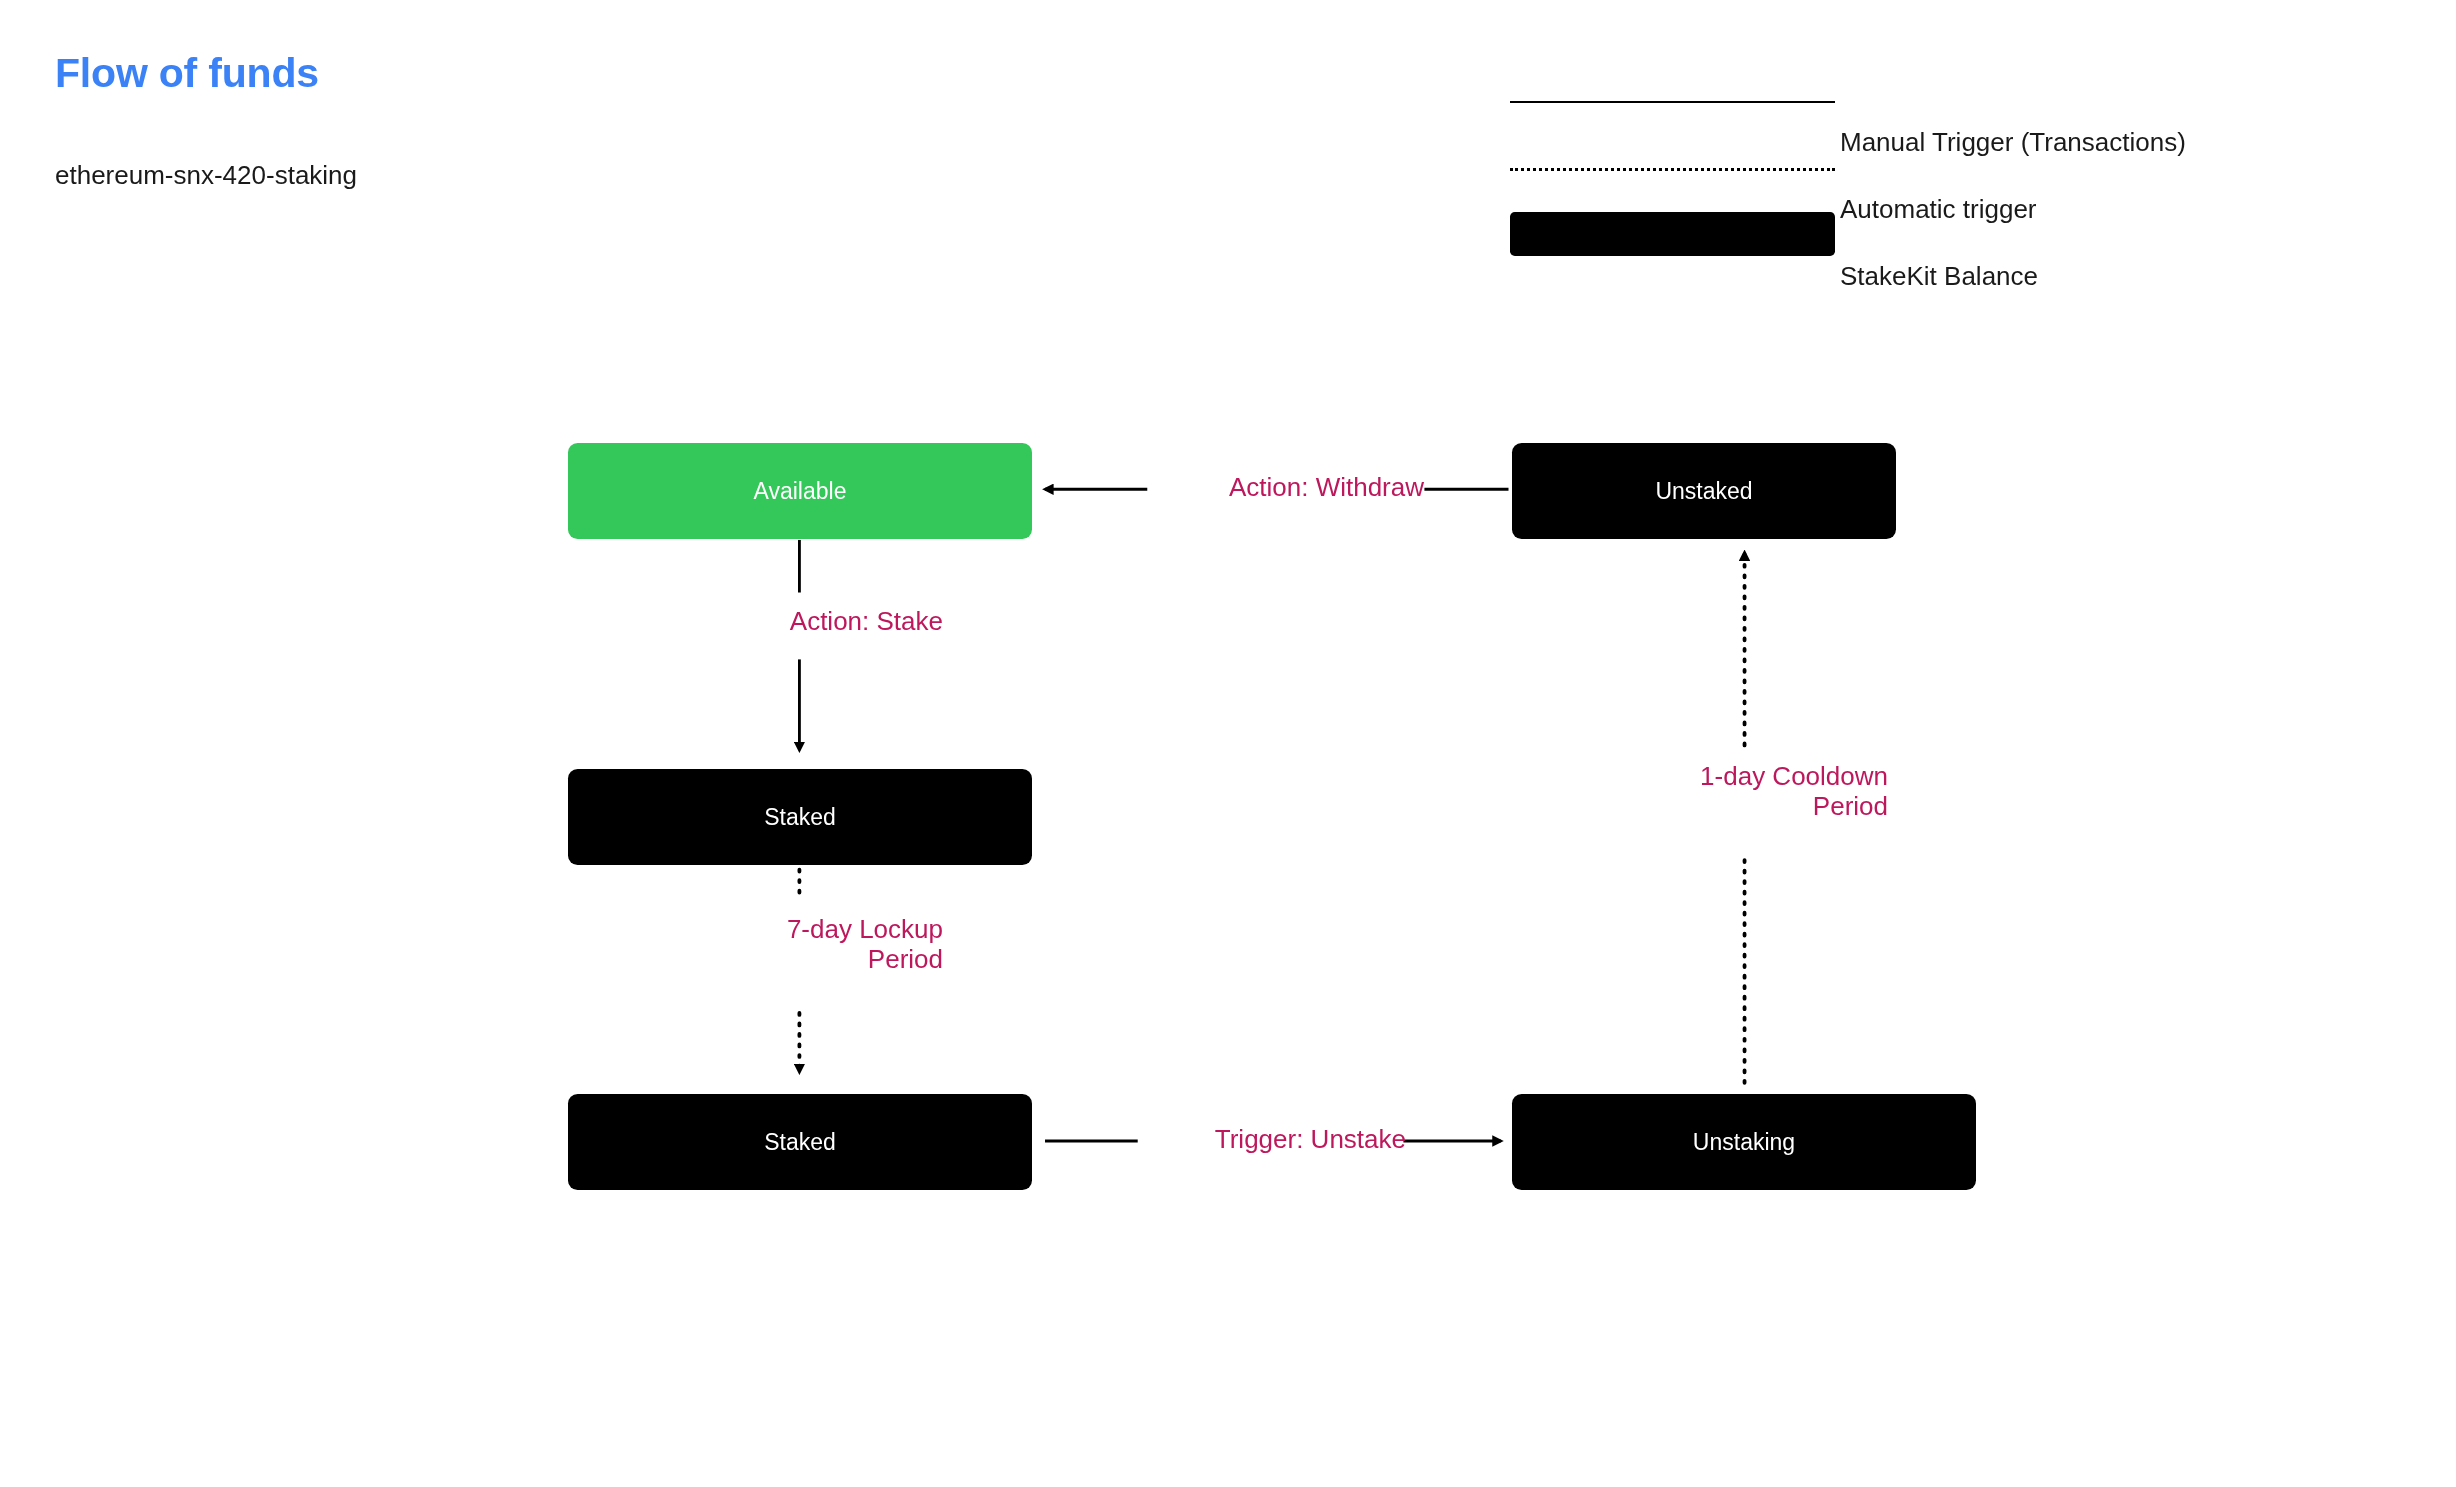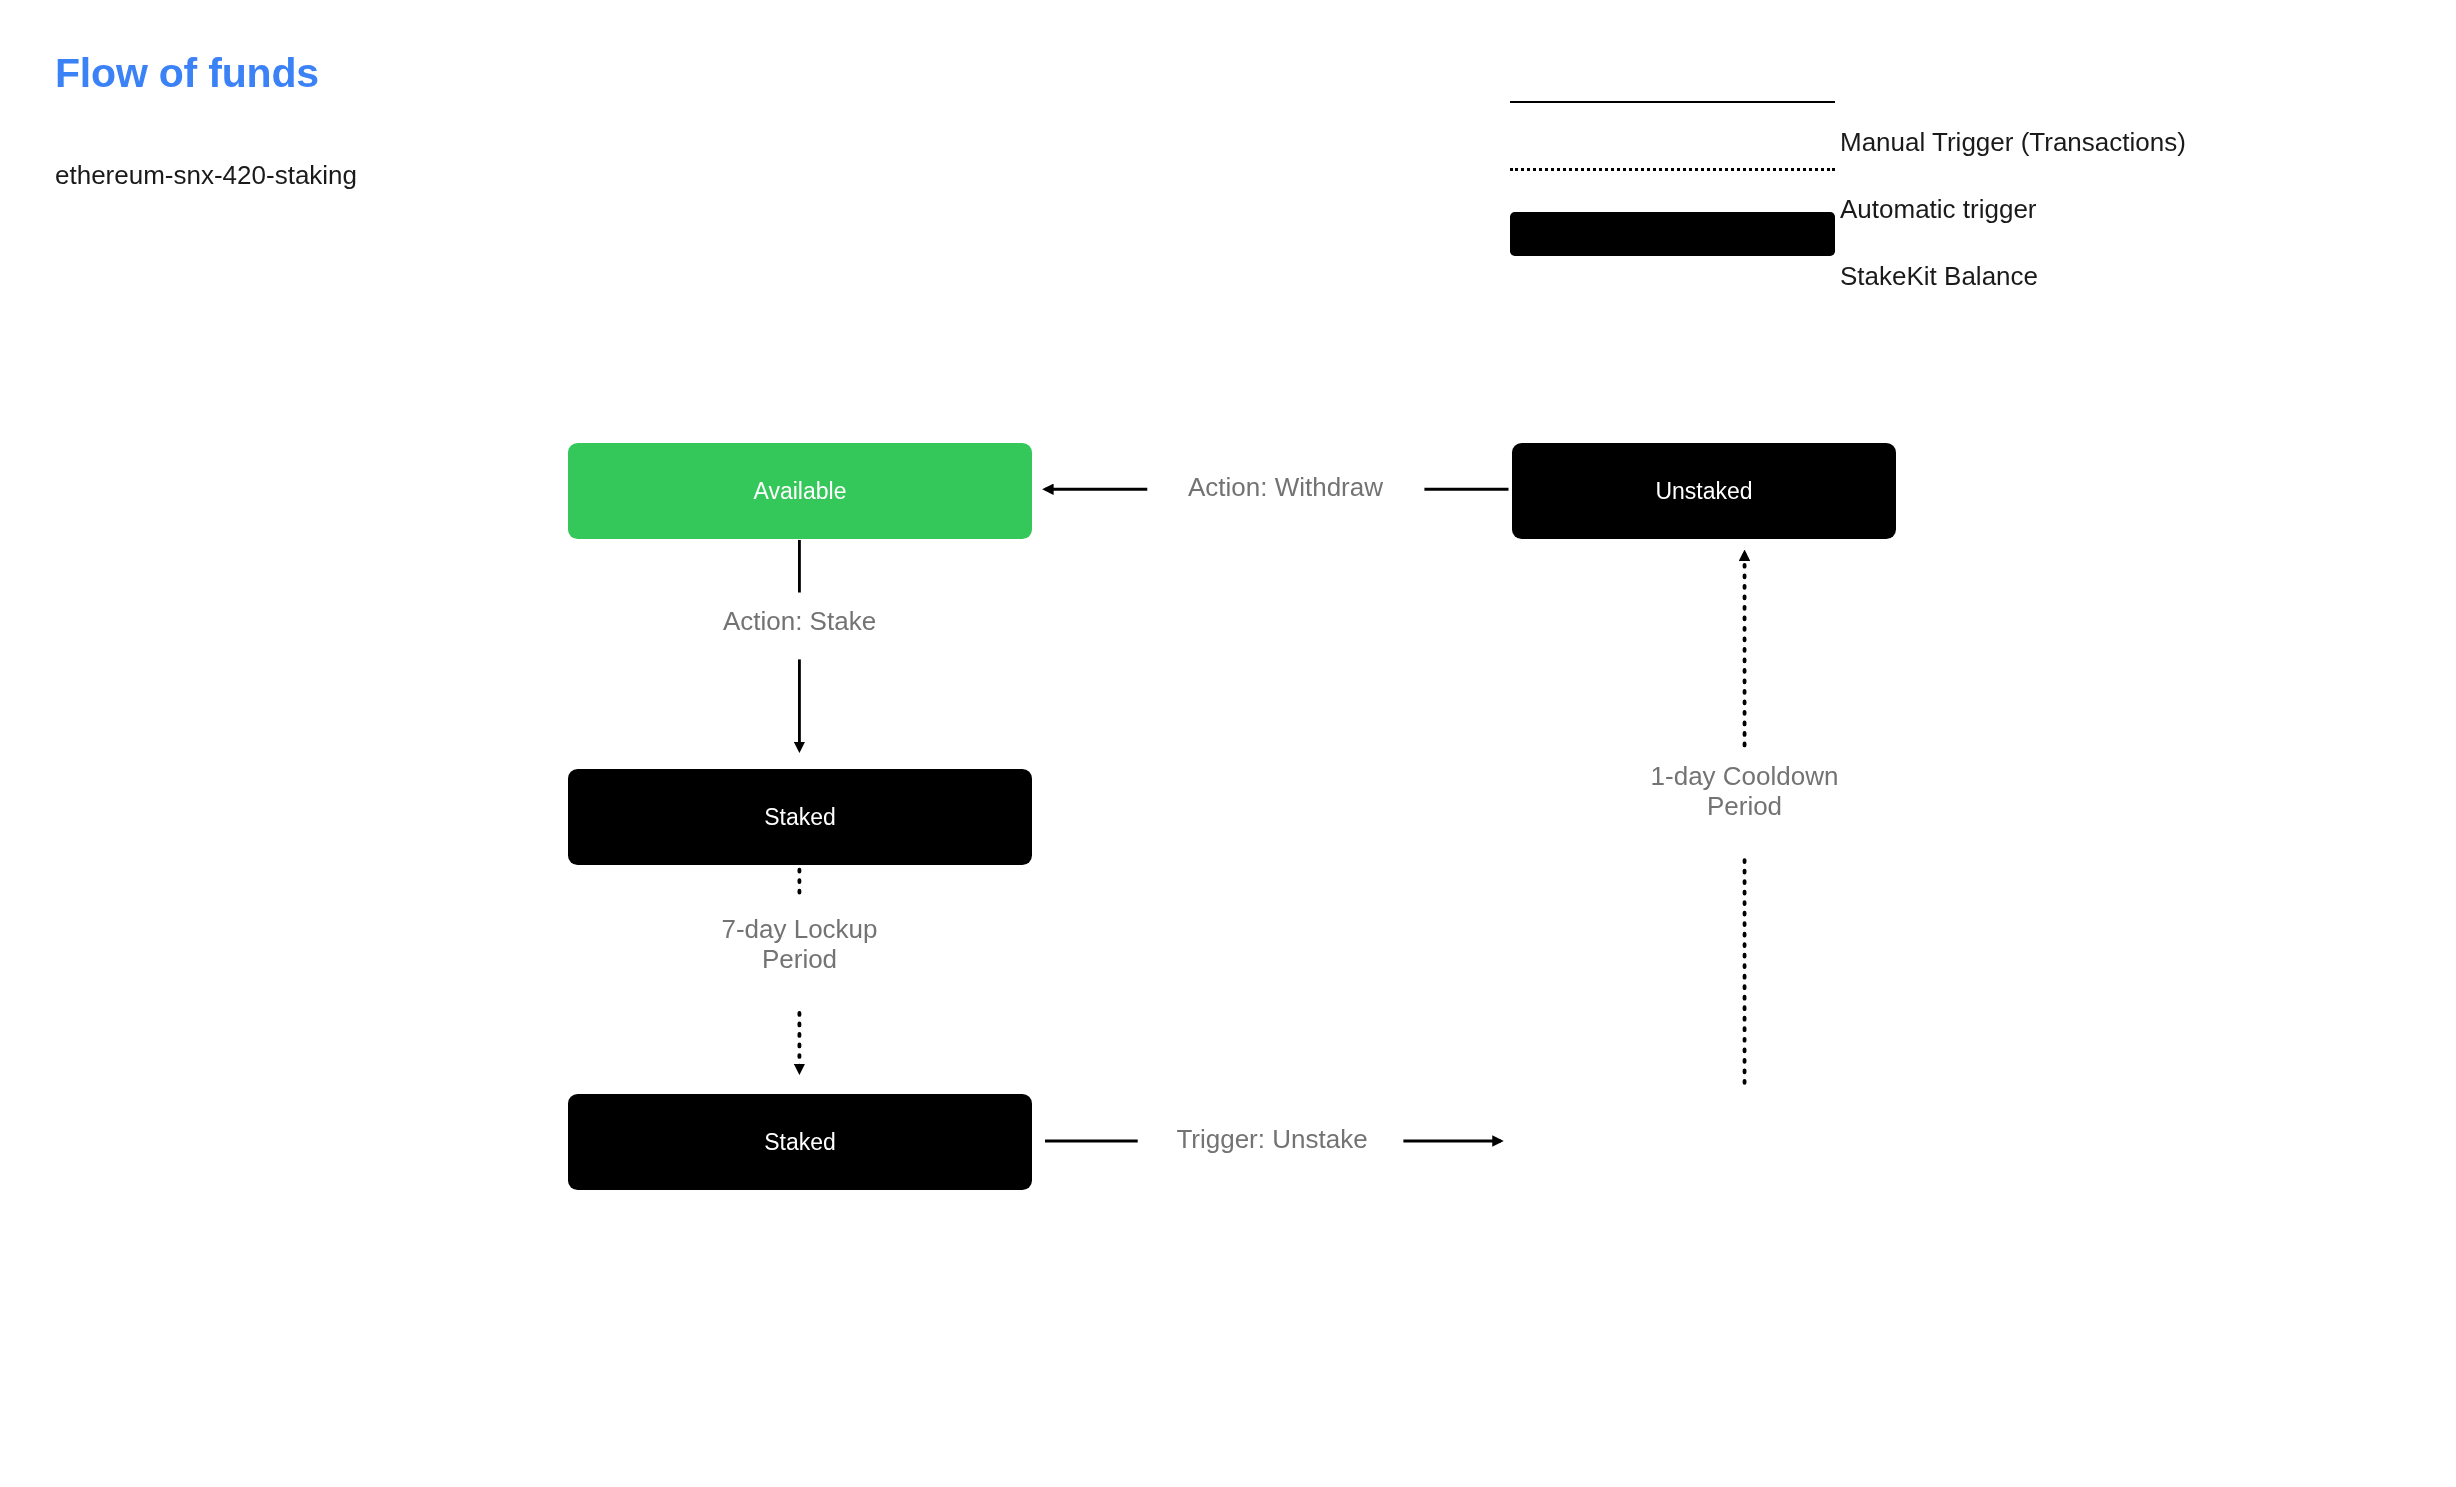--- a/index.html
+++ b/index.html
@@ -93,22 +93,22 @@
     font-size: 23px;
     color: #ffffff;
     box-sizing: border-box;
   }
   .node-dark { background: #000000; }
   .node-green { background: #34c759; }
 
   .edge-label {
     position: absolute;
     font-size: 26px;
-    color: #737373;
-    text-align: center;
+    color: #be185d;
+    text-align: right;
     line-height: 1.15;
     white-space: pre-line;
   }
   svg.edges {
     position: absolute;
     left: 0;
     top: 0;
     width: 2457px;
     height: 1487px;
     pointer-events: none;
@@ -162,20 +162,21 @@
     <line x1="1825" y1="1133" x2="1825" y2="900" stroke="#000000" stroke-width="4" stroke-dasharray="2 9" stroke-linecap="round"></line>
     <line x1="1825" y1="780" x2="1825" y2="578" stroke="#000000" stroke-width="4" stroke-dasharray="2 9" stroke-linecap="round" marker-end="url(#arrow-dot)"></line>
   </svg>
 
   <div class="node node-green" style="left:568px; top:443px; width:464px; height:96px;">Available</div>
 
   <div class="node node-dark" style="left:568px; top:769px; width:464px; height:96px;">Staked</div>
 
   <div class="node node-dark" style="left:568px; top:1094px; width:464px; height:96px;">Staked</div>
 
+  <div class="node node-dark" style="left:1512px; top:1094px; width:464px; height:96px;">Unstaking</div>
 
   <div class="node node-dark" style="left:1512px; top:443px; width:384px; height:96px;">Unstaked</div>
 
   <div class="edge-label" style="left:1147px; top:473px; width:277px;">Action: Withdraw</div>
 
   <div class="edge-label" style="left:656px; top:607px; width:287px;">Action: Stake</div>
 
   <div class="edge-label" style="left:656px; top:915px; width:287px;">7-day Lockup
 Period</div>
 

